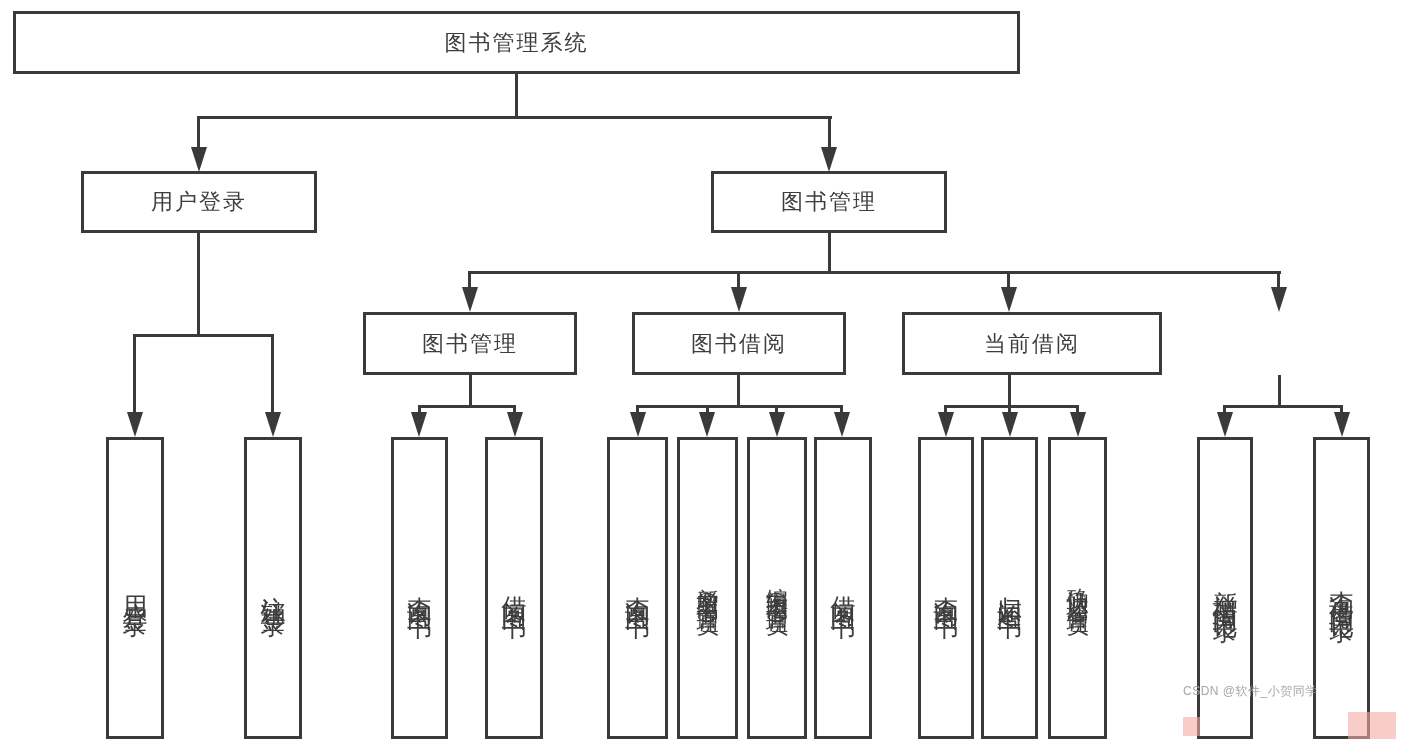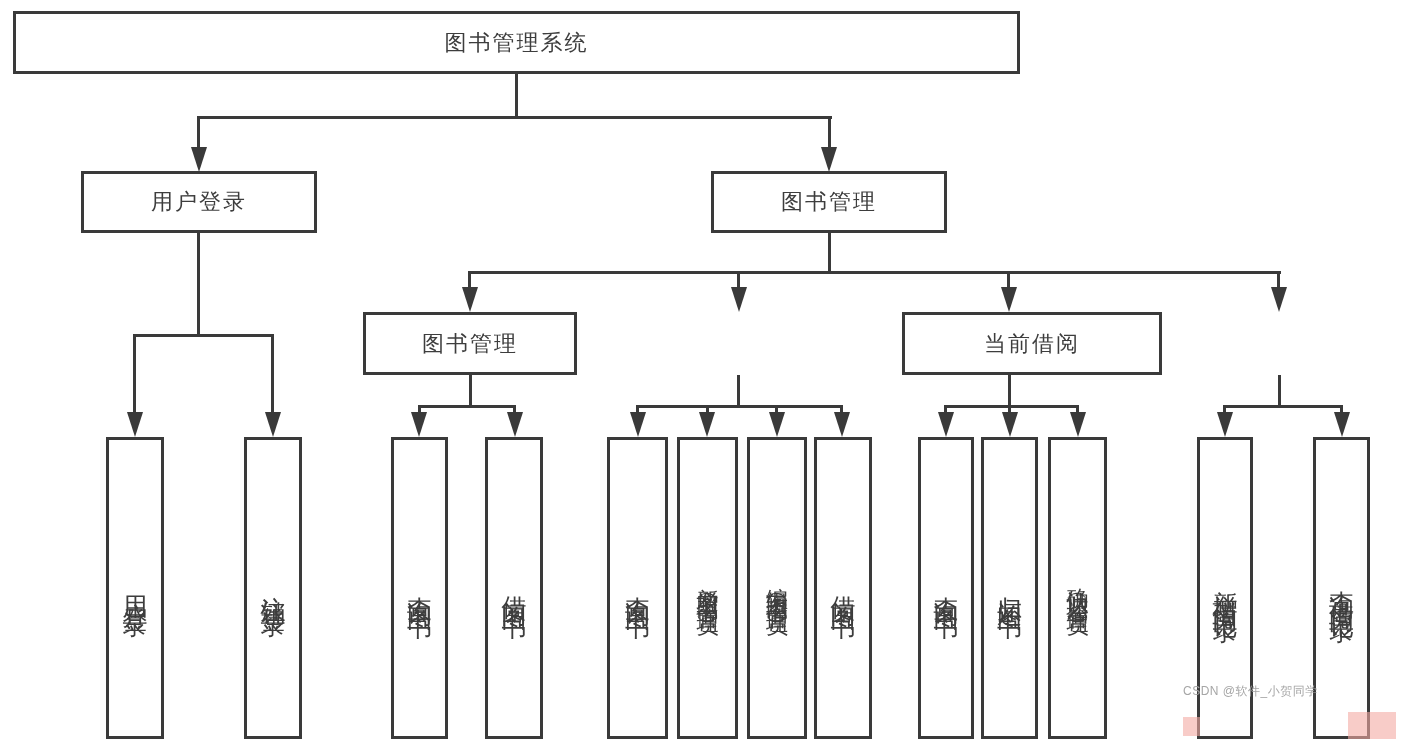--- a/index.html
+++ b/index.html
@@ -93,20 +93,23 @@
   <div class="hbox" style="left:81px;top:171px;width:236px;height:62px">
     <span>用户登录</span>
   </div>
   <div class="hbox" style="left:711px;top:171px;width:236px;height:62px">
     <span>图书管理</span>
   </div>
 
   <div class="hbox" style="left:363px;top:312px;width:214px;height:63px">
     <span>图书管理</span>
   </div>
+  <div class="hbox" style="left:632px;top:312px;width:214px;height:63px">
+    <span>图书借阅</span>
+  </div>
   <div class="hbox" style="left:902px;top:312px;width:260px;height:63px">
     <span>当前借阅</span>
   </div>
 
   <div class="vbox" style="left:106px;width:58px">
     <span class="vt">用户登录</span>
   </div>
   <div class="vbox" style="left:244px;width:58px">
     <span class="vt">注销登录</span>
   </div>

